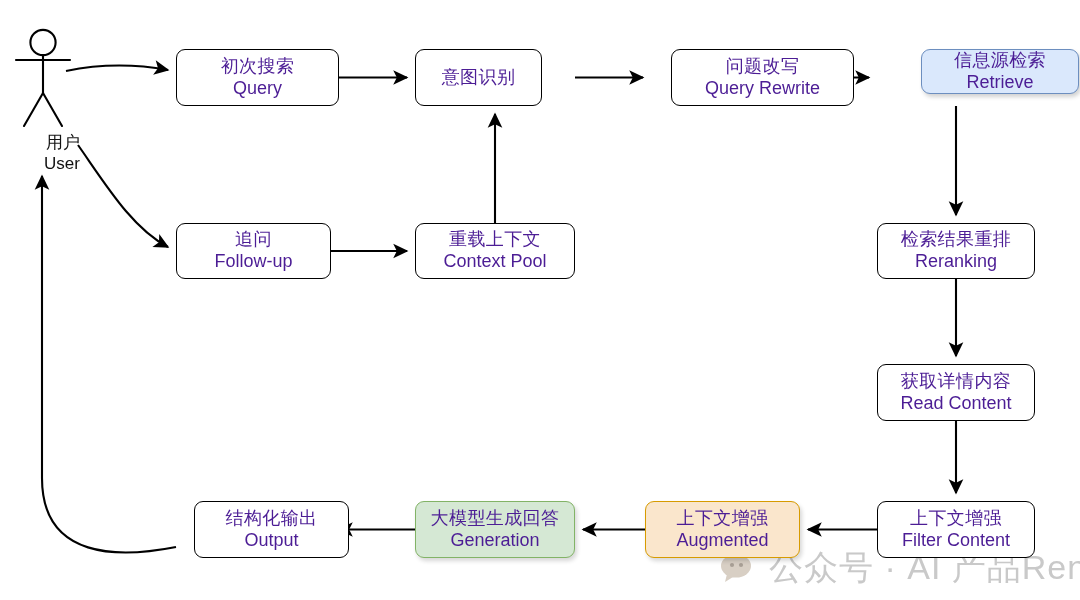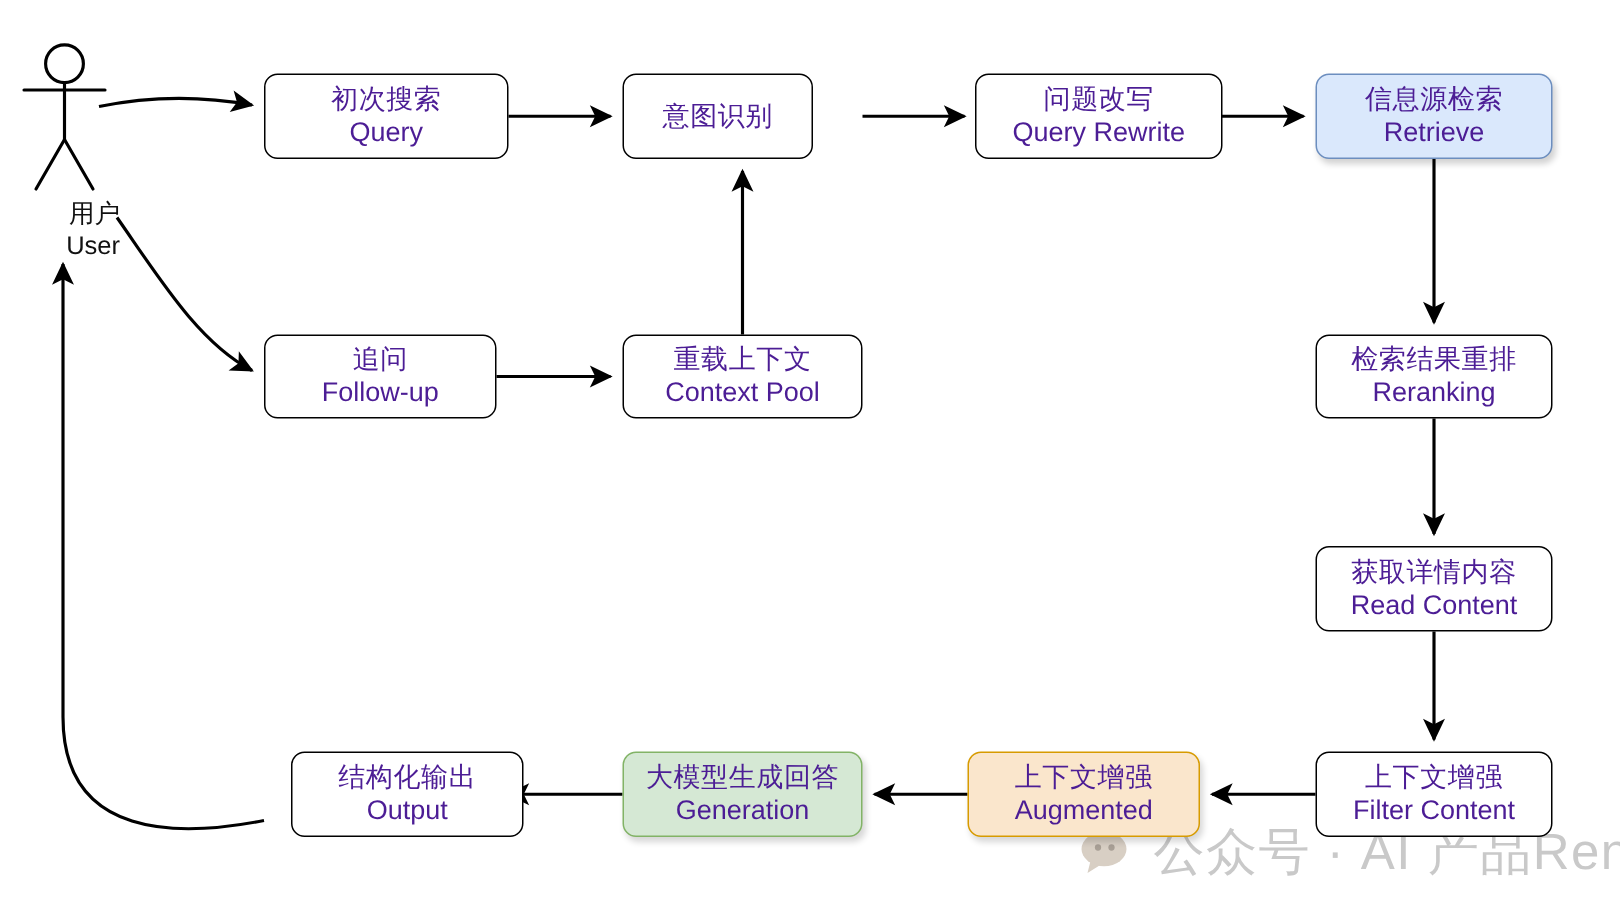--- a/index.html
+++ b/index.html
@@ -142,26 +142,26 @@
 
 <div class="node" style="left:176px; top:49px; width:163px; height:57px;">
   <div class="cn">初次搜索</div>
   <div class="en">Query</div>
 </div>
 
 <div class="node" style="left:415px; top:49px; width:127px; height:57px;">
   <div class="cn">意图识别</div>
 </div>
 
-<div class="node" style="left:650px; top:49px; width:165px; height:57px;">
+<div class="node" style="left:671px; top:49px; width:183px; height:57px;">
   <div class="cn">问题改写</div>
   <div class="en">Query Rewrite</div>
 </div>
 
-<div class="node blue" style="left:877px; top:49px; width:158px; height:57px;">
+<div class="node blue" style="left:921px; top:49px; width:158px; height:45px;">
   <div class="cn">信息源检索</div>
   <div class="en">Retrieve</div>
 </div>
 
 <div class="node" style="left:176px; top:223px; width:155px; height:56px;">
   <div class="cn">追问</div>
   <div class="en">Follow-up</div>
 </div>
 
 <div class="node" style="left:415px; top:223px; width:160px; height:56px;">

